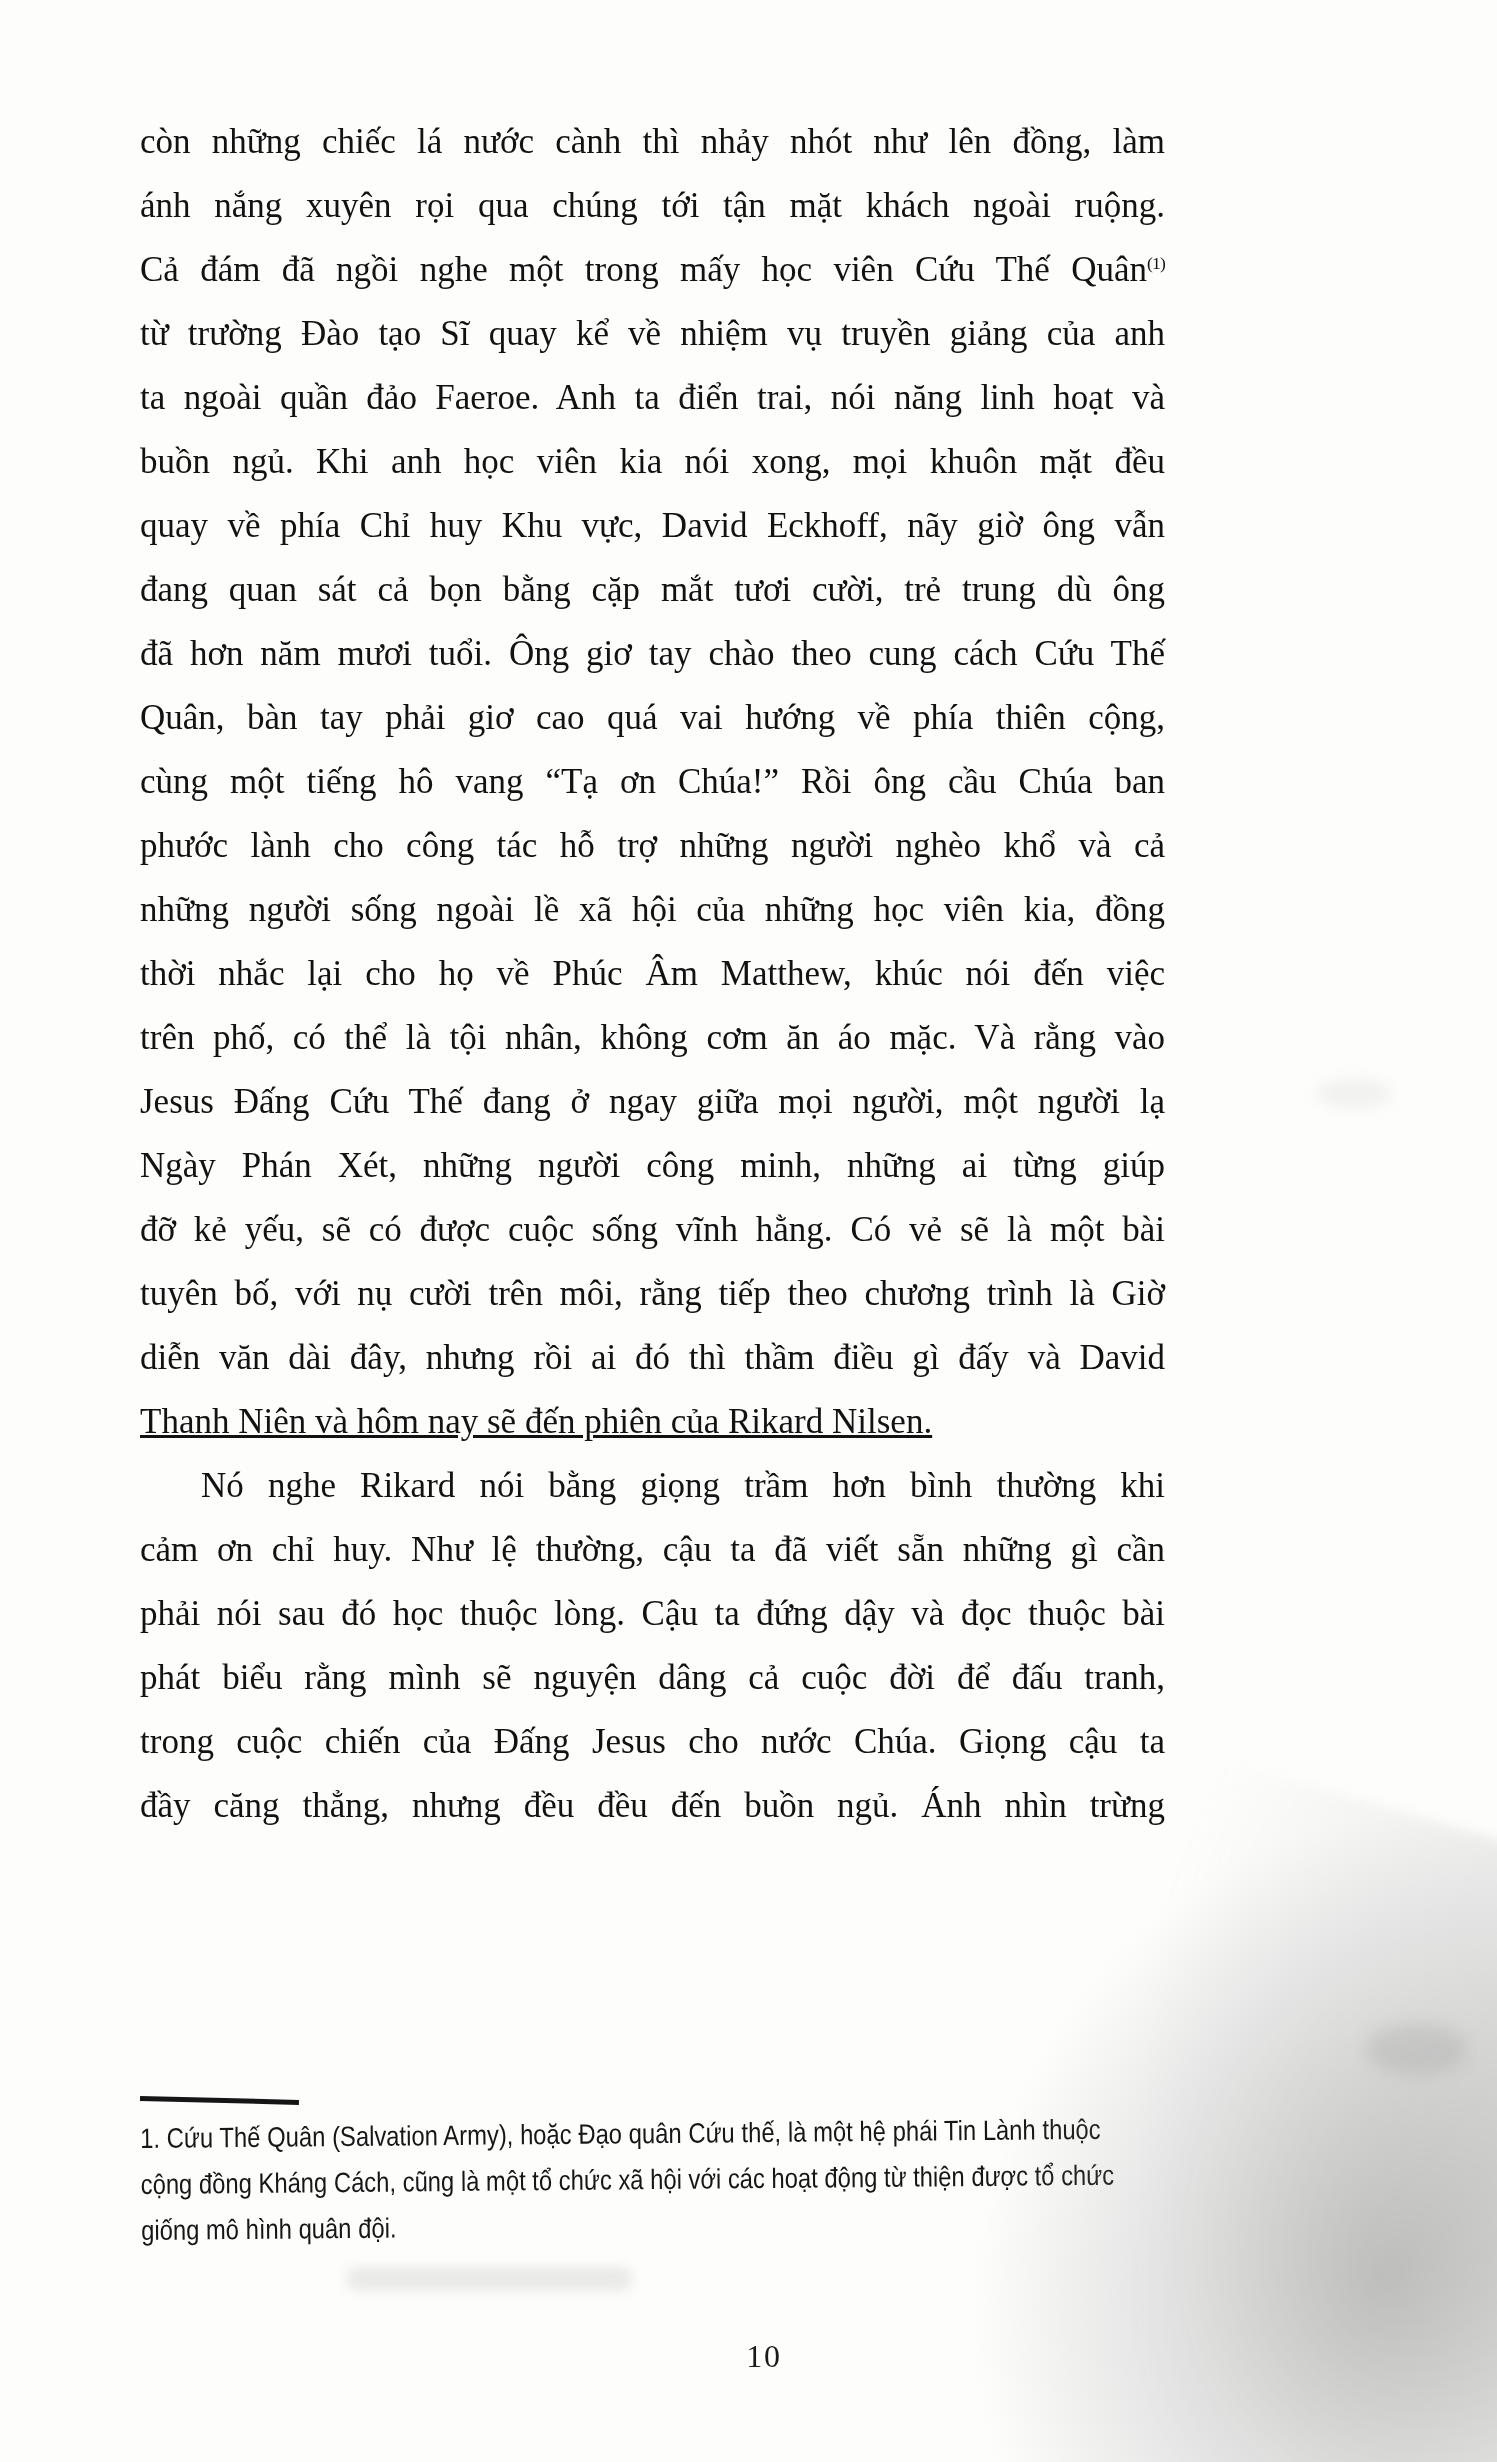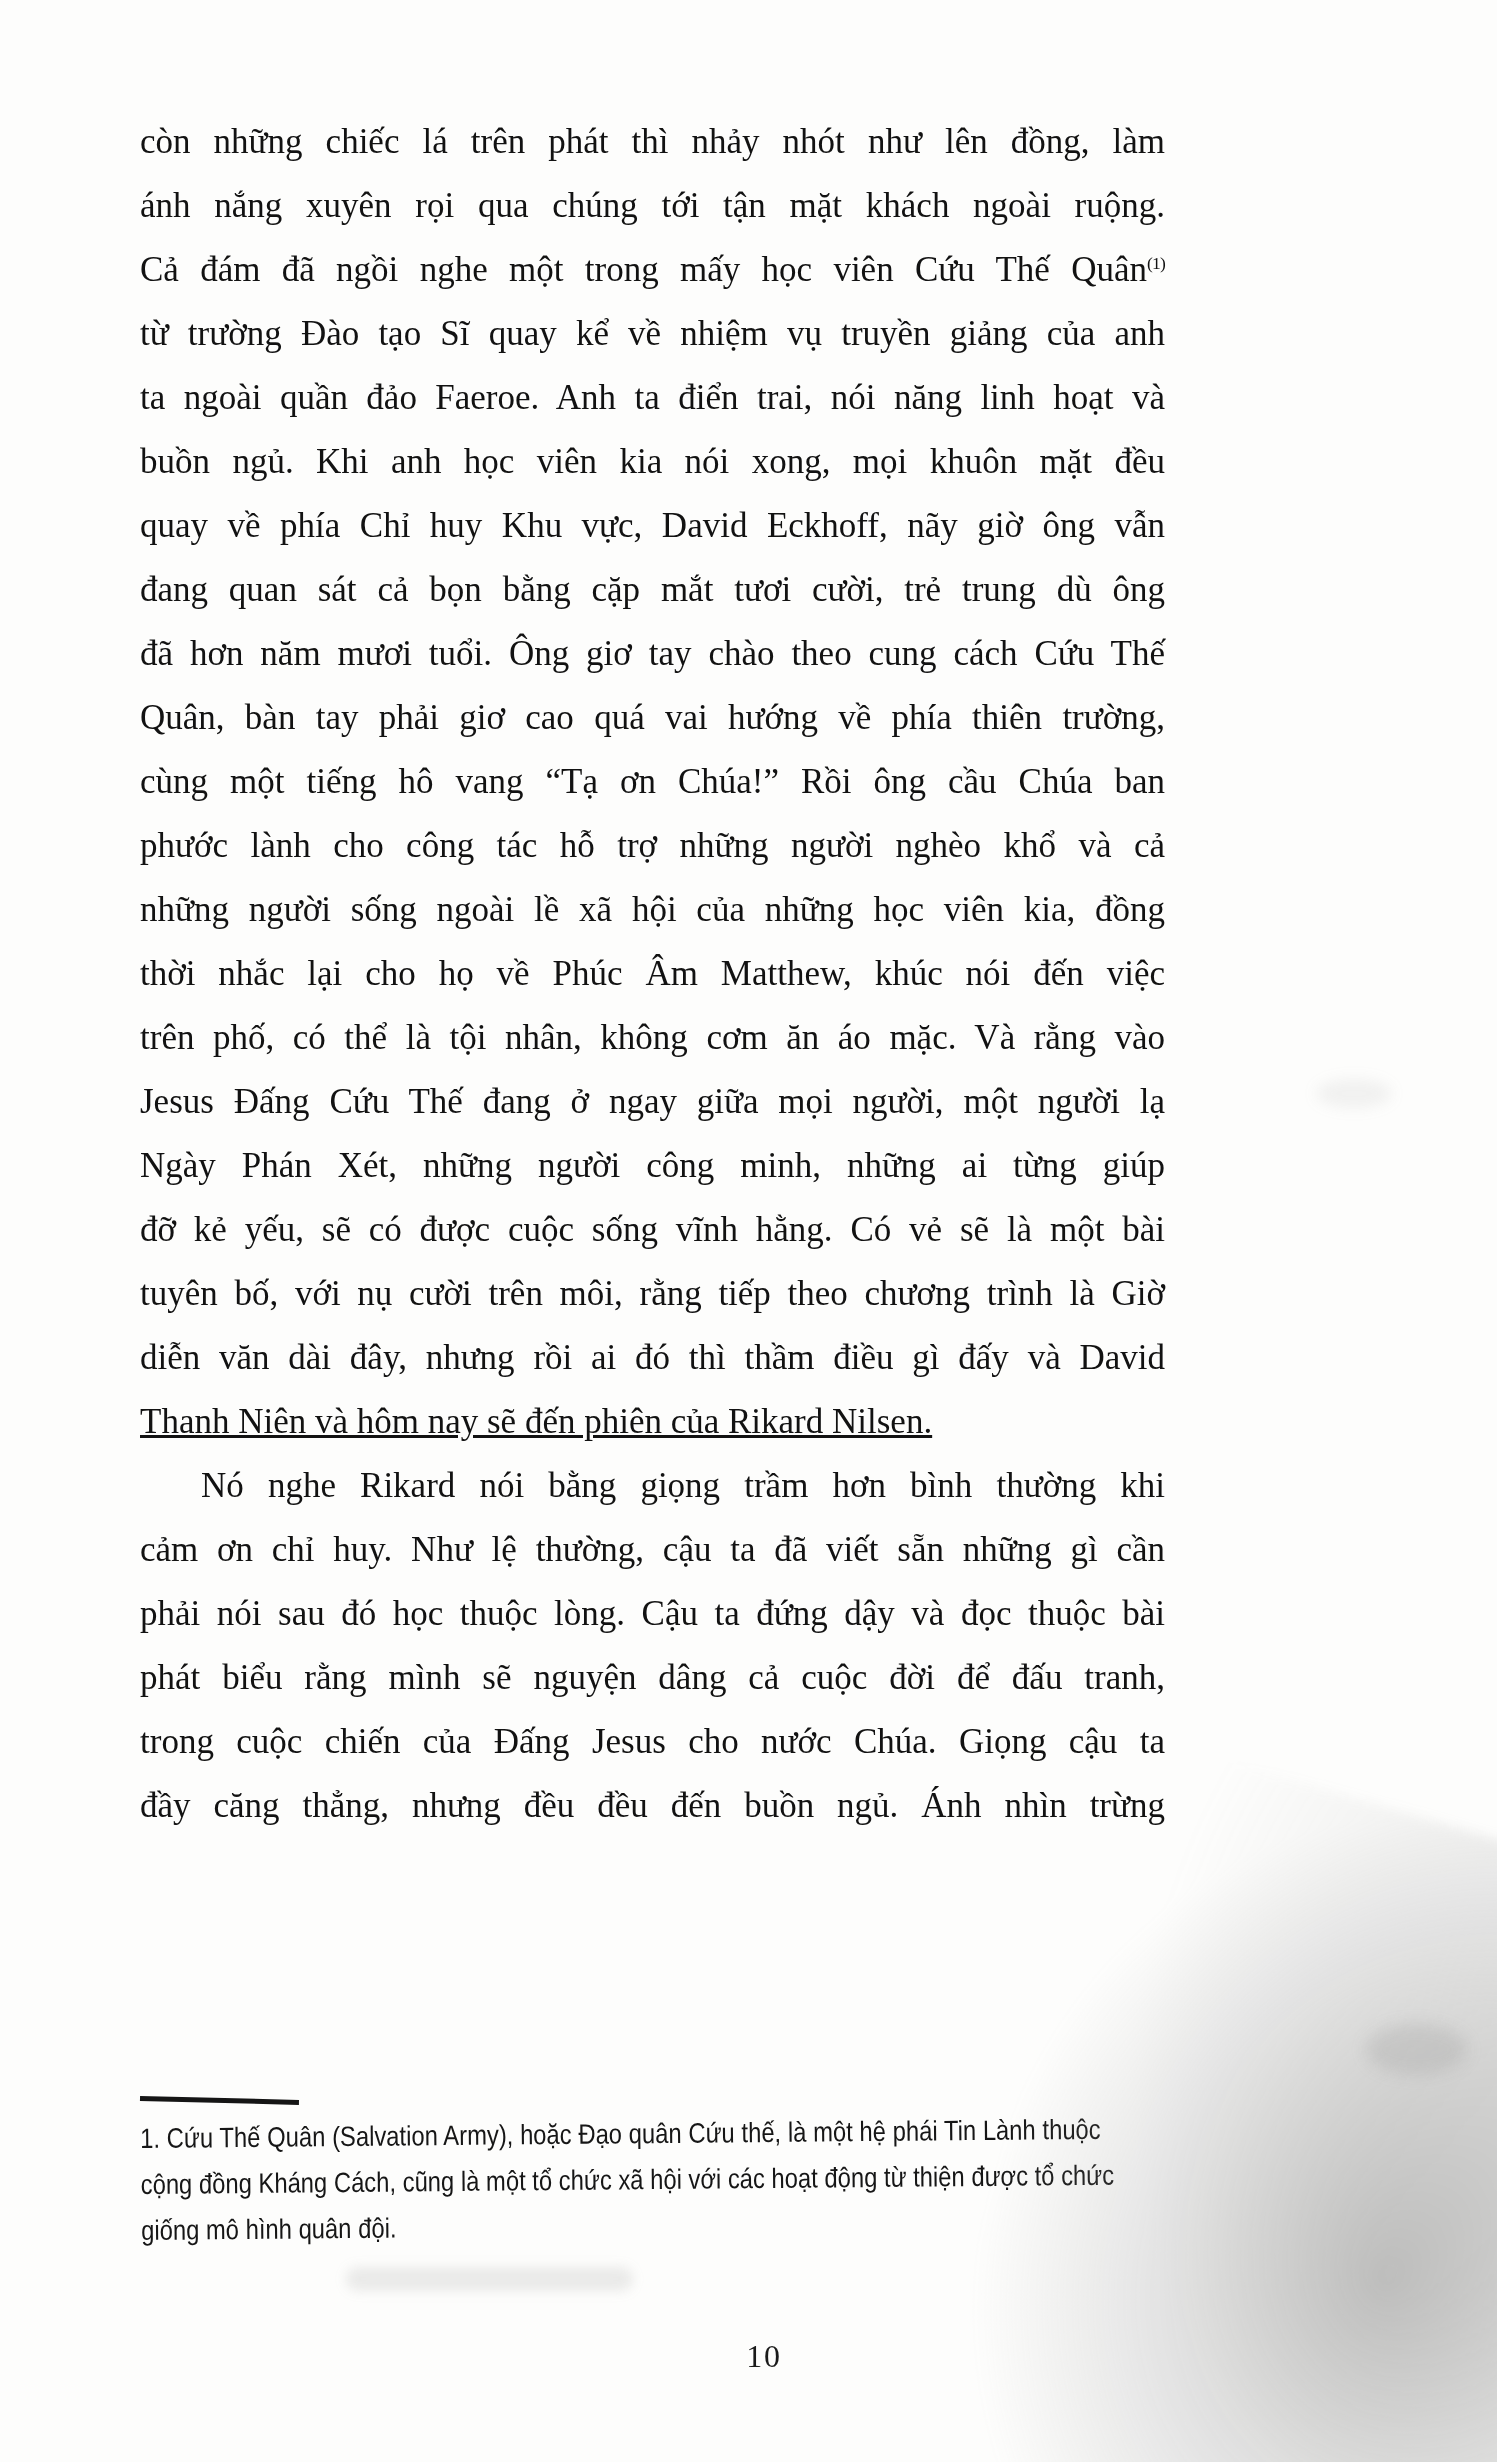--- a/index.html
+++ b/index.html
@@ -134,41 +134,41 @@
     filter: blur(6.7px);
   }
 </style>
 </head>
 <body>
 
 <div class="page">
 
   <main class="body-text">
 
-      <p class="line">còn những chiếc lá trên phát thì nhảy nhót như lên đồng, làm</p>
+      <p class="line">còn những chiếc lá nước cành thì nhảy nhót như lên đồng, làm</p>
 
       <p class="line">ánh nắng xuyên rọi qua chúng tới tận mặt khách ngoài ruộng.</p>
 
       <p class="line">Cả đám đã ngồi nghe một trong mấy học viên Cứu Thế Quân<sup>(1)</sup></p>
 
       <p class="line">từ trường Đào tạo Sĩ quay kể về nhiệm vụ truyền giảng của anh</p>
 
       <p class="line">ta ngoài quần đảo Faeroe. Anh ta điển trai, nói năng linh hoạt và</p>
 
 
 
       <p class="line">buồn ngủ. Khi anh học viên kia nói xong, mọi khuôn mặt đều</p>
 
       <p class="line">quay về phía Chỉ huy Khu vực, David Eckhoff, nãy giờ ông vẫn</p>
 
       <p class="line">đang quan sát cả bọn bằng cặp mắt tươi cười, trẻ trung dù ông</p>
 
       <p class="line">đã hơn năm mươi tuổi. Ông giơ tay chào theo cung cách Cứu Thế</p>
 
-      <p class="line">Quân, bàn tay phải giơ cao quá vai hướng về phía thiên trường,</p>
+      <p class="line">Quân, bàn tay phải giơ cao quá vai hướng về phía thiên cộng,</p>
 
       <p class="line">cùng một tiếng hô vang “Tạ ơn Chúa!” Rồi ông cầu Chúa ban</p>
 
       <p class="line">phước lành cho công tác hỗ trợ những người nghèo khổ và cả</p>
 
       <p class="line">những người sống ngoài lề xã hội của những học viên kia, đồng</p>
 
       <p class="line">thời nhắc lại cho họ về Phúc Âm Matthew, khúc nói đến việc</p>
 
       <p class="line">trên phố, có thể là tội nhân, không cơm ăn áo mặc. Và rằng vào</p>

